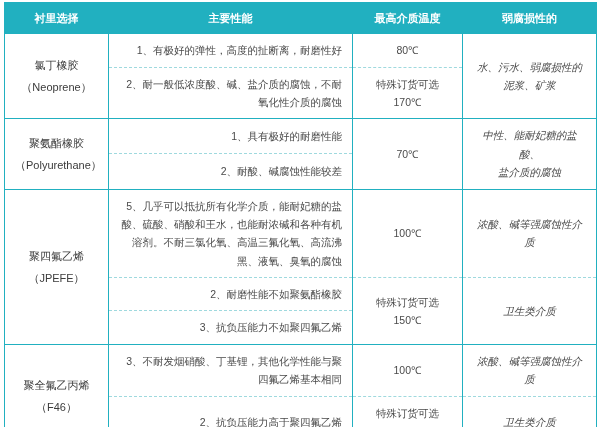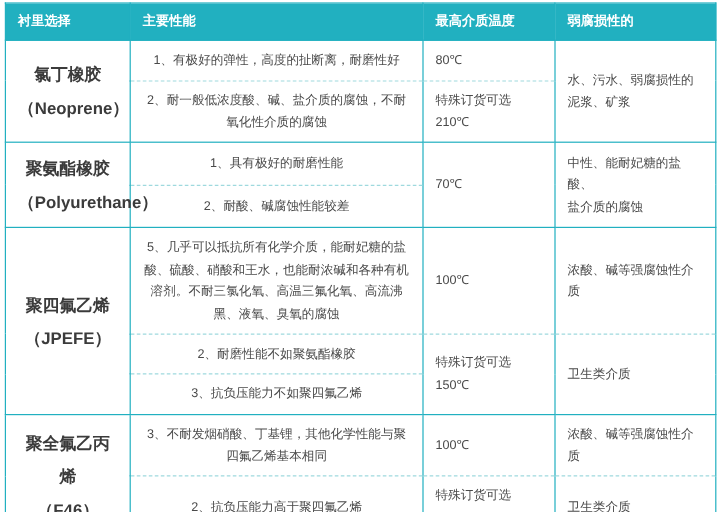--- a/index.html
+++ b/index.html
@@ -29,50 +29,51 @@
   table.spec col.c1 { width: 104px; }
   table.spec col.c2 { width: 244px; }
   table.spec col.c3 { width: 110px; }
   table.spec col.c4 { width: 134px; }
 
   thead th {
     background: #21b0c0;
     color: #ffffff;
     font-weight: bold;
     font-size: 11px;
-    text-align: left;
+    text-align: center;
     padding: 8px 10px;
     border: 1px solid #21b0c0;
     line-height: 1.3;
   }
   tbody td {
     border-left: 1px solid #21b0c0;
     border-right: 1px solid #21b0c0;
     border-top: 1px solid #21b0c0;
     border-bottom: 1px solid #21b0c0;
     padding: 7px 10px;
     vertical-align: middle;
     line-height: 1.75;
     color: #4a4a4a;
   }
   td.namecell {
     text-align: center;
-    font-weight: bold;
+    font-weight: normal;
     color: #3b3b3b;
-    font-size: 14px;
+    font-size: 11px;
     line-height: 2.0;
   }
   td.desc {
+    text-align: right;
+  }
+  td.temp {
     text-align: center;
   }
-  td.temp {
-    text-align: left;
-  }
   td.scope {
-    text-align: left;
+    text-align: center;
+    font-style: italic;
   }
   
   .dash-bottom { border-bottom: 1px dashed #9fd9de; }
   .dash-top { border-top: 1px dashed #9fd9de; }
   .twolines { display: block; }
 </style>
 </head>
 <body>
 
 <div class="wrap">
@@ -105,21 +106,21 @@
         </td>
         <td class="scope" rowspan="2">
           <span class="twolines">水、污水、弱腐损性的</span>
           <span class="twolines">泥浆、矿浆</span>
         </td>
       </tr>
       <tr>
         <td class="desc dash-top">2、耐一般低浓度酸、碱、盐介质的腐蚀，不耐氧化性介质的腐蚀</td>
         <td class="temp dash-top">
           <span class="twolines">特殊订货可选</span>
-          <span class="twolines">210℃</span>
+          <span class="twolines">170℃</span>
         </td>
       </tr>
 
       <tr>
         <td class="namecell" rowspan="2">
           <span class="twolines">聚氨酯橡胶</span>
           <span class="twolines">（Polyurethane）</span>
         </td>
         <td class="desc dash-bottom">1、具有极好的耐磨性能</td>
         <td class="temp" rowspan="2">

